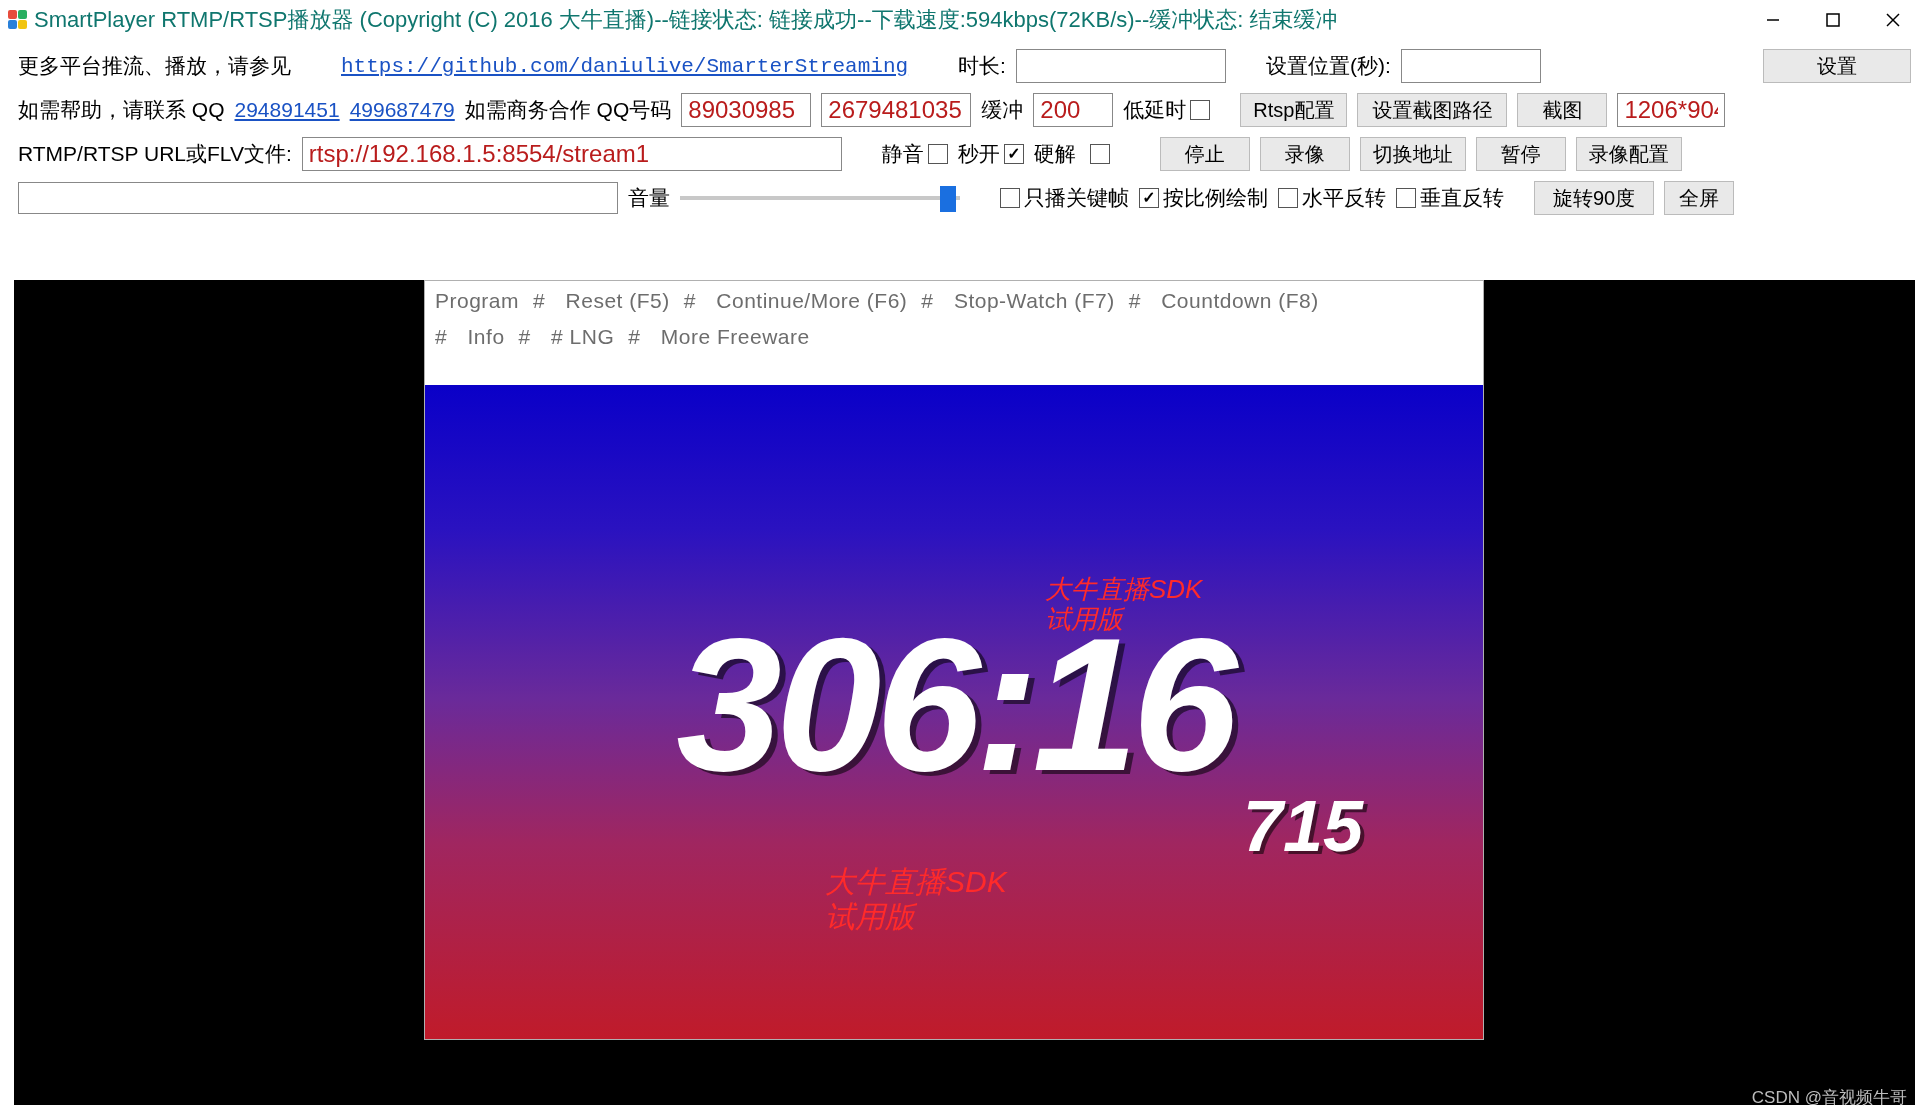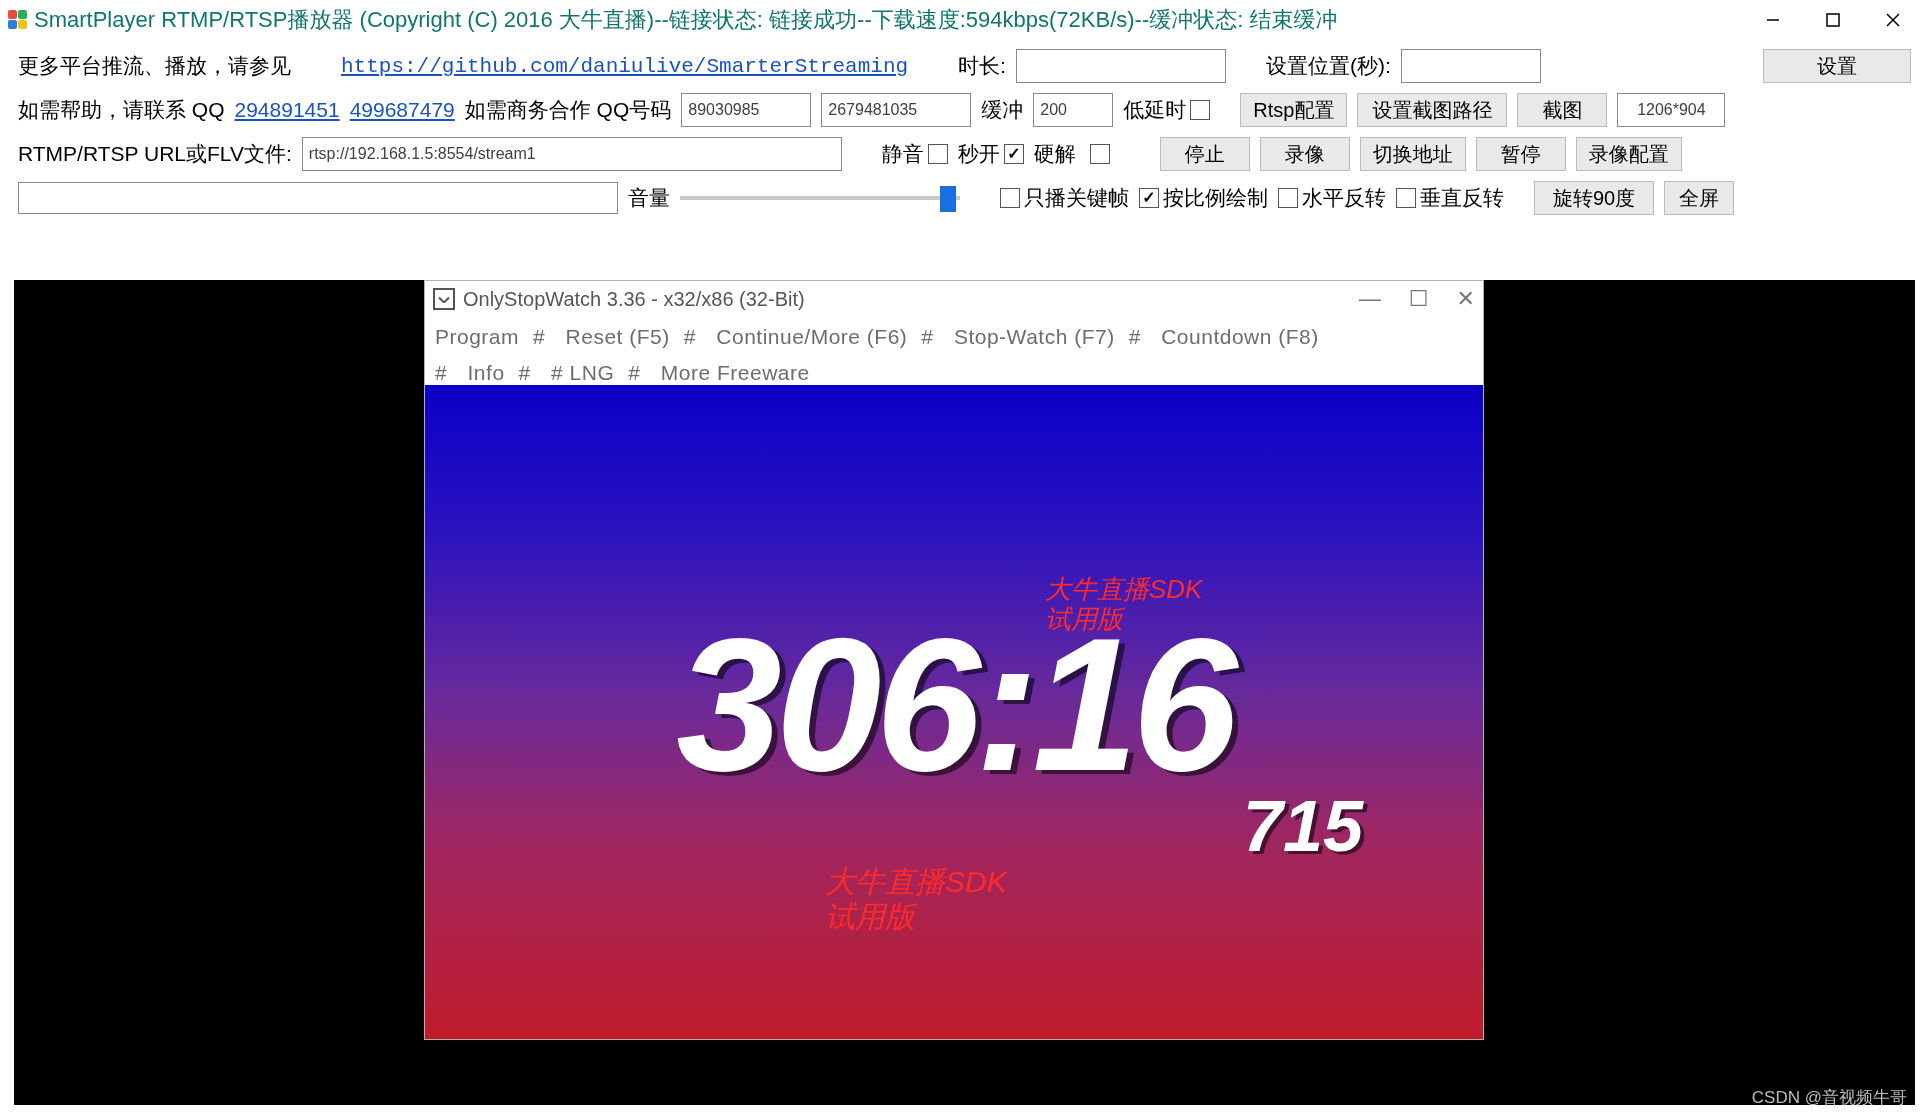--- a/index.html
+++ b/index.html
@@ -41,22 +41,22 @@
   .win-btn svg { stroke:#000; stroke-width:1.5; fill:none; }
 
   
   .toolbar { padding: 2px 18px 6px 18px; }
   .row { display:flex; align-items:center; gap:10px; margin: 4px 0; min-height:40px; }
   .lbl { color:#000; font-size: 21px; white-space: nowrap; }
   a.link { color:#1a52c4; text-decoration: underline; font-family: "Courier New", monospace; font-size:21px; }
   a.qq   { color:#1a52c4; text-decoration: underline; font-size:21px; }
 
   input.tx, .tx {
-    border:1px solid #888; background:#fff; height:32px; font-size:16px;
-    padding: 16px 6px; color:#404040;
+    border:1px solid #888; background:#fff; height:32px; font-size:24px;
+    padding: 16px 6px; color:#b91c1c;
   }
   .btn {
     border:1px solid #bbb; background:#e9e9e9; height:34px;
     font-size:20px; padding: 2px 12px; min-width:90px; text-align:center;
     display:inline-flex; align-items:center; justify-content:center;
   }
   .cb-wrap { display:inline-flex; align-items:center; gap:4px; }
   .cb {
     width:20px; height:20px; border:1px solid #555; background:#fff;
     display:inline-flex; align-items:center; justify-content:center;
@@ -251,30 +251,20 @@
     <span style="width:10px"></span>
     <div class="btn" style="min-width:120px">旋转90度</div>
     <div class="btn" style="min-width:70px">全屏</div>
   </div>
 
 </div>
 
 <div class="video-area">
 
   <div class="sw-window">
-    <div class="sw-titlebar">
-      <span class="sw-icon"></span>
-      <span>OnlyStopWatch 3.36 - x32/x86 (32-Bit)</span>
-      <span class="spacer"></span>
-      <div class="sw-winctl">
-        <span>—</span>
-        <span>☐</span>
-        <span>✕</span>
-      </div>
-    </div>
     <div class="sw-menu">
       <span>Program</span><span class="sep">#</span>
       <span>Reset  (F5)</span><span class="sep">#</span>
       <span>Continue/More  (F6)</span><span class="sep">#</span>
       <span>Stop-Watch  (F7)</span><span class="sep">#</span>
       <span>Countdown  (F8)</span>
       <br>
       <span class="sep" style="margin-left:0">#</span>
       <span>Info</span><span class="sep">#</span>
       <span># LNG</span><span class="sep">#</span>

